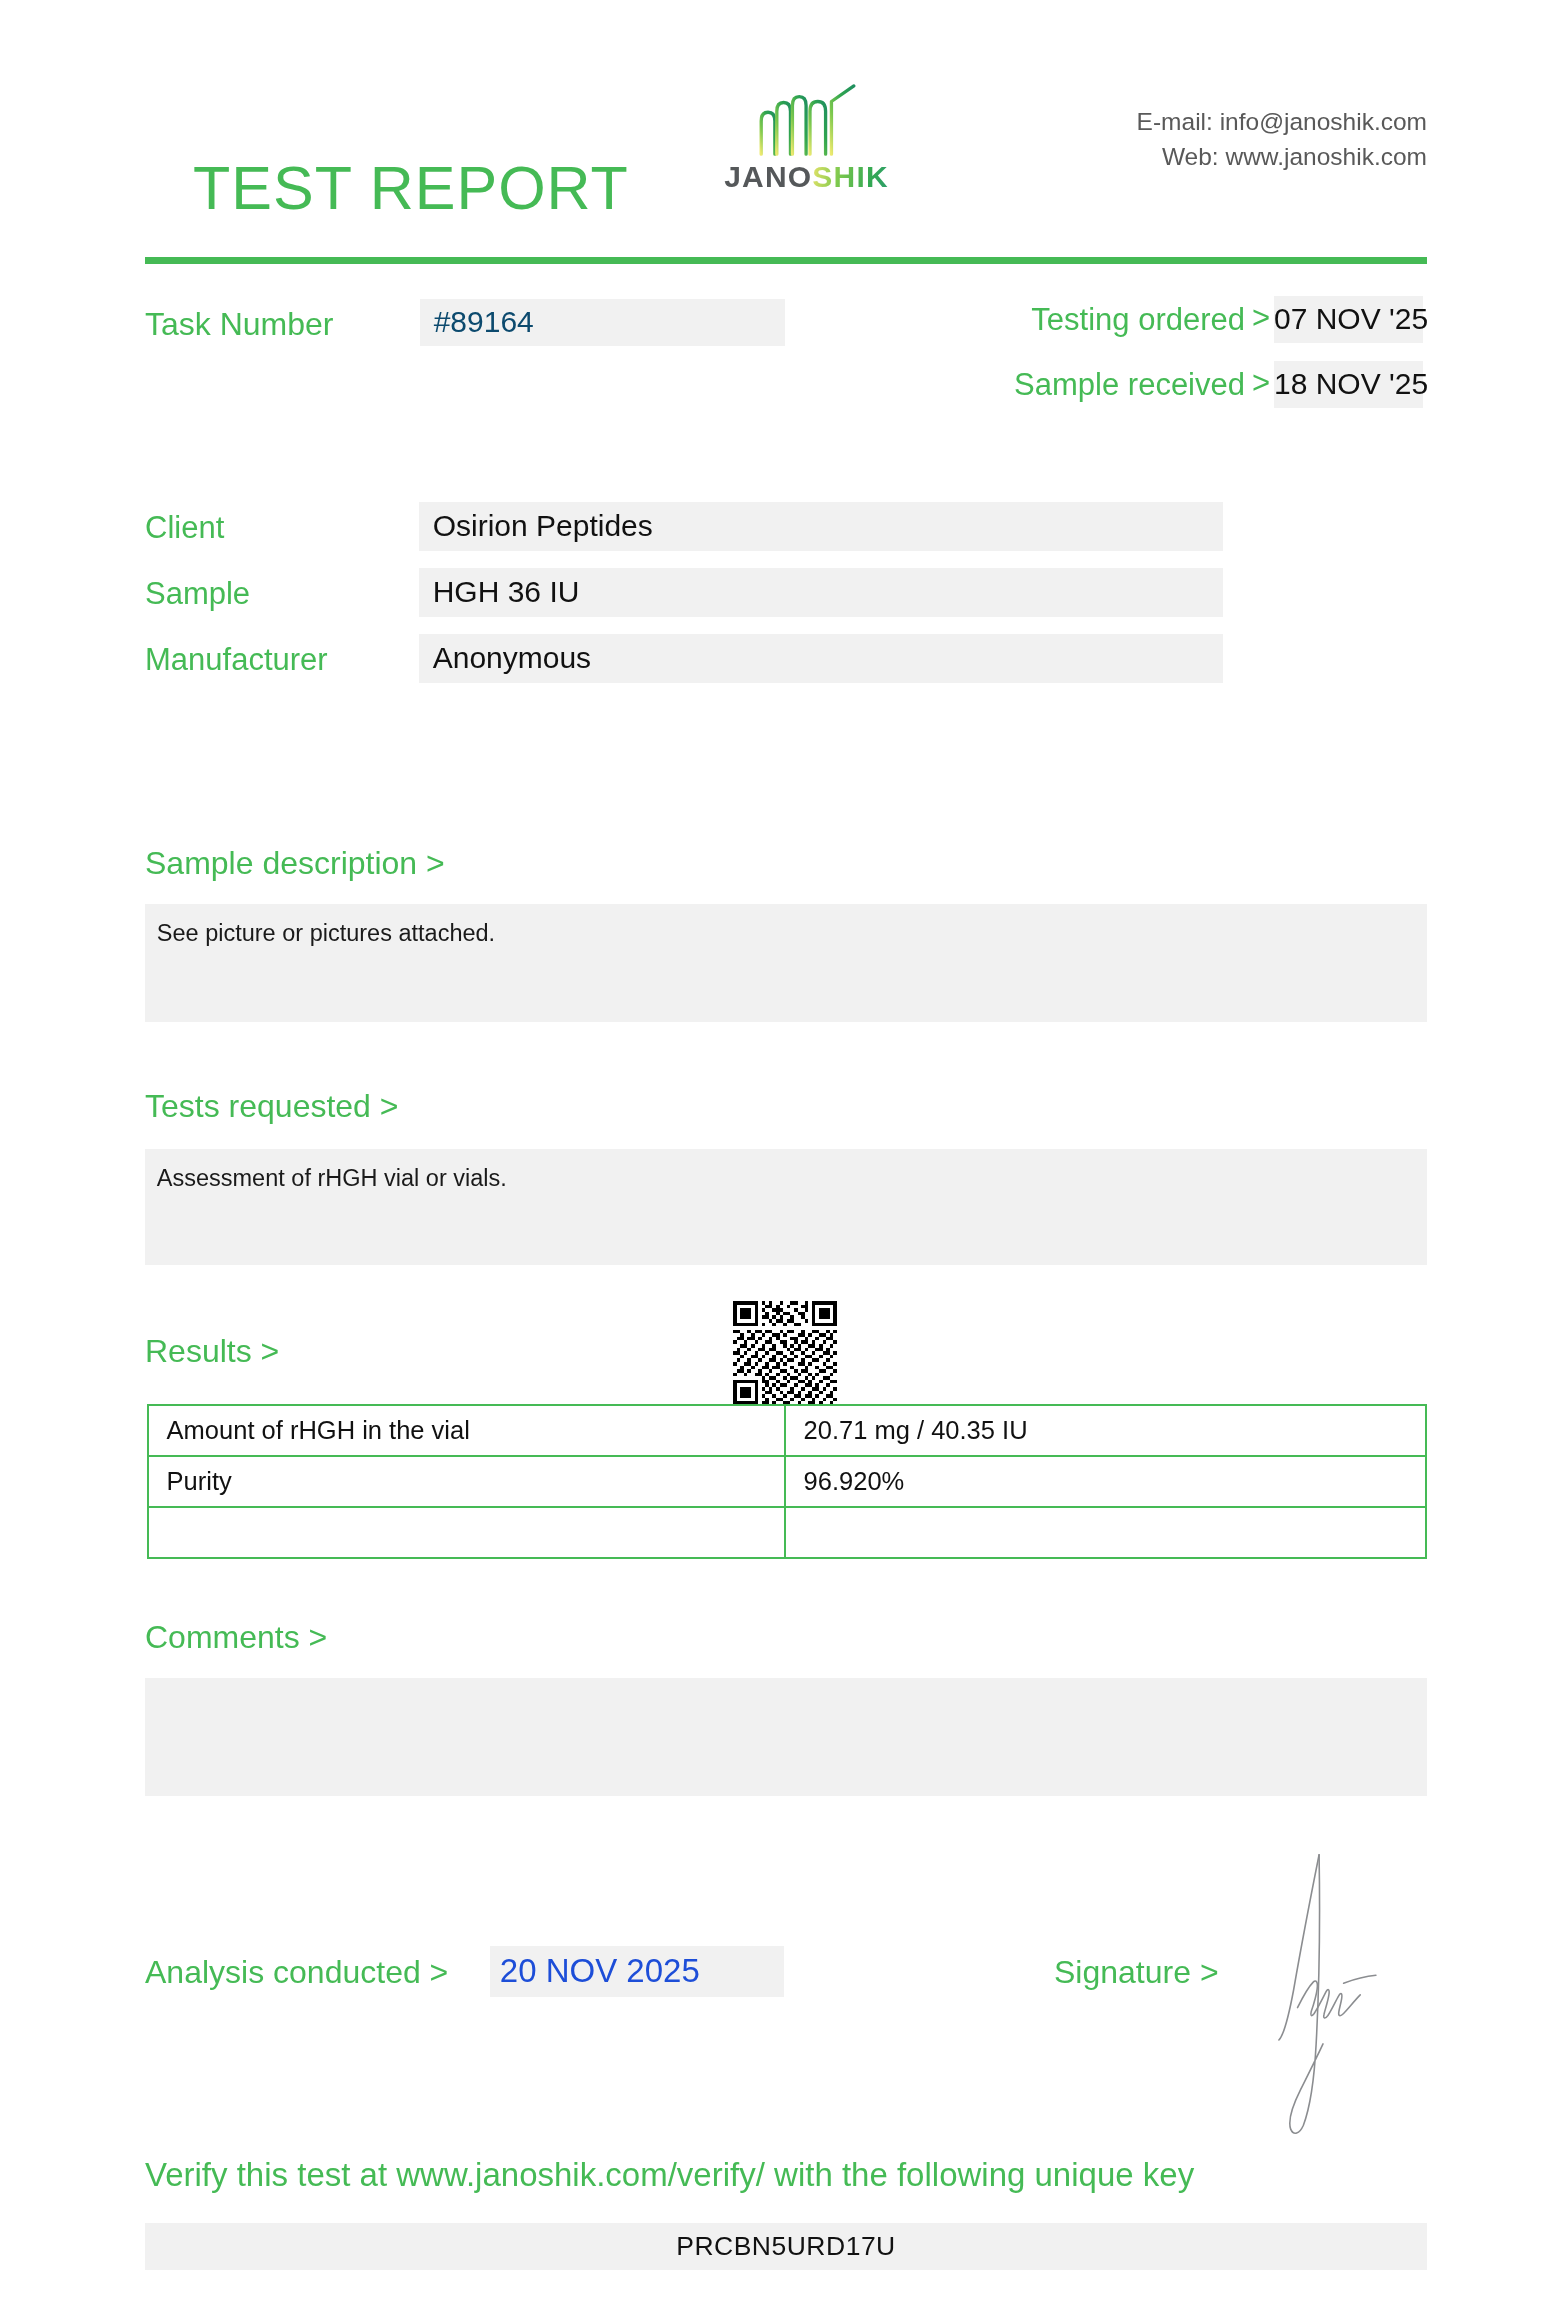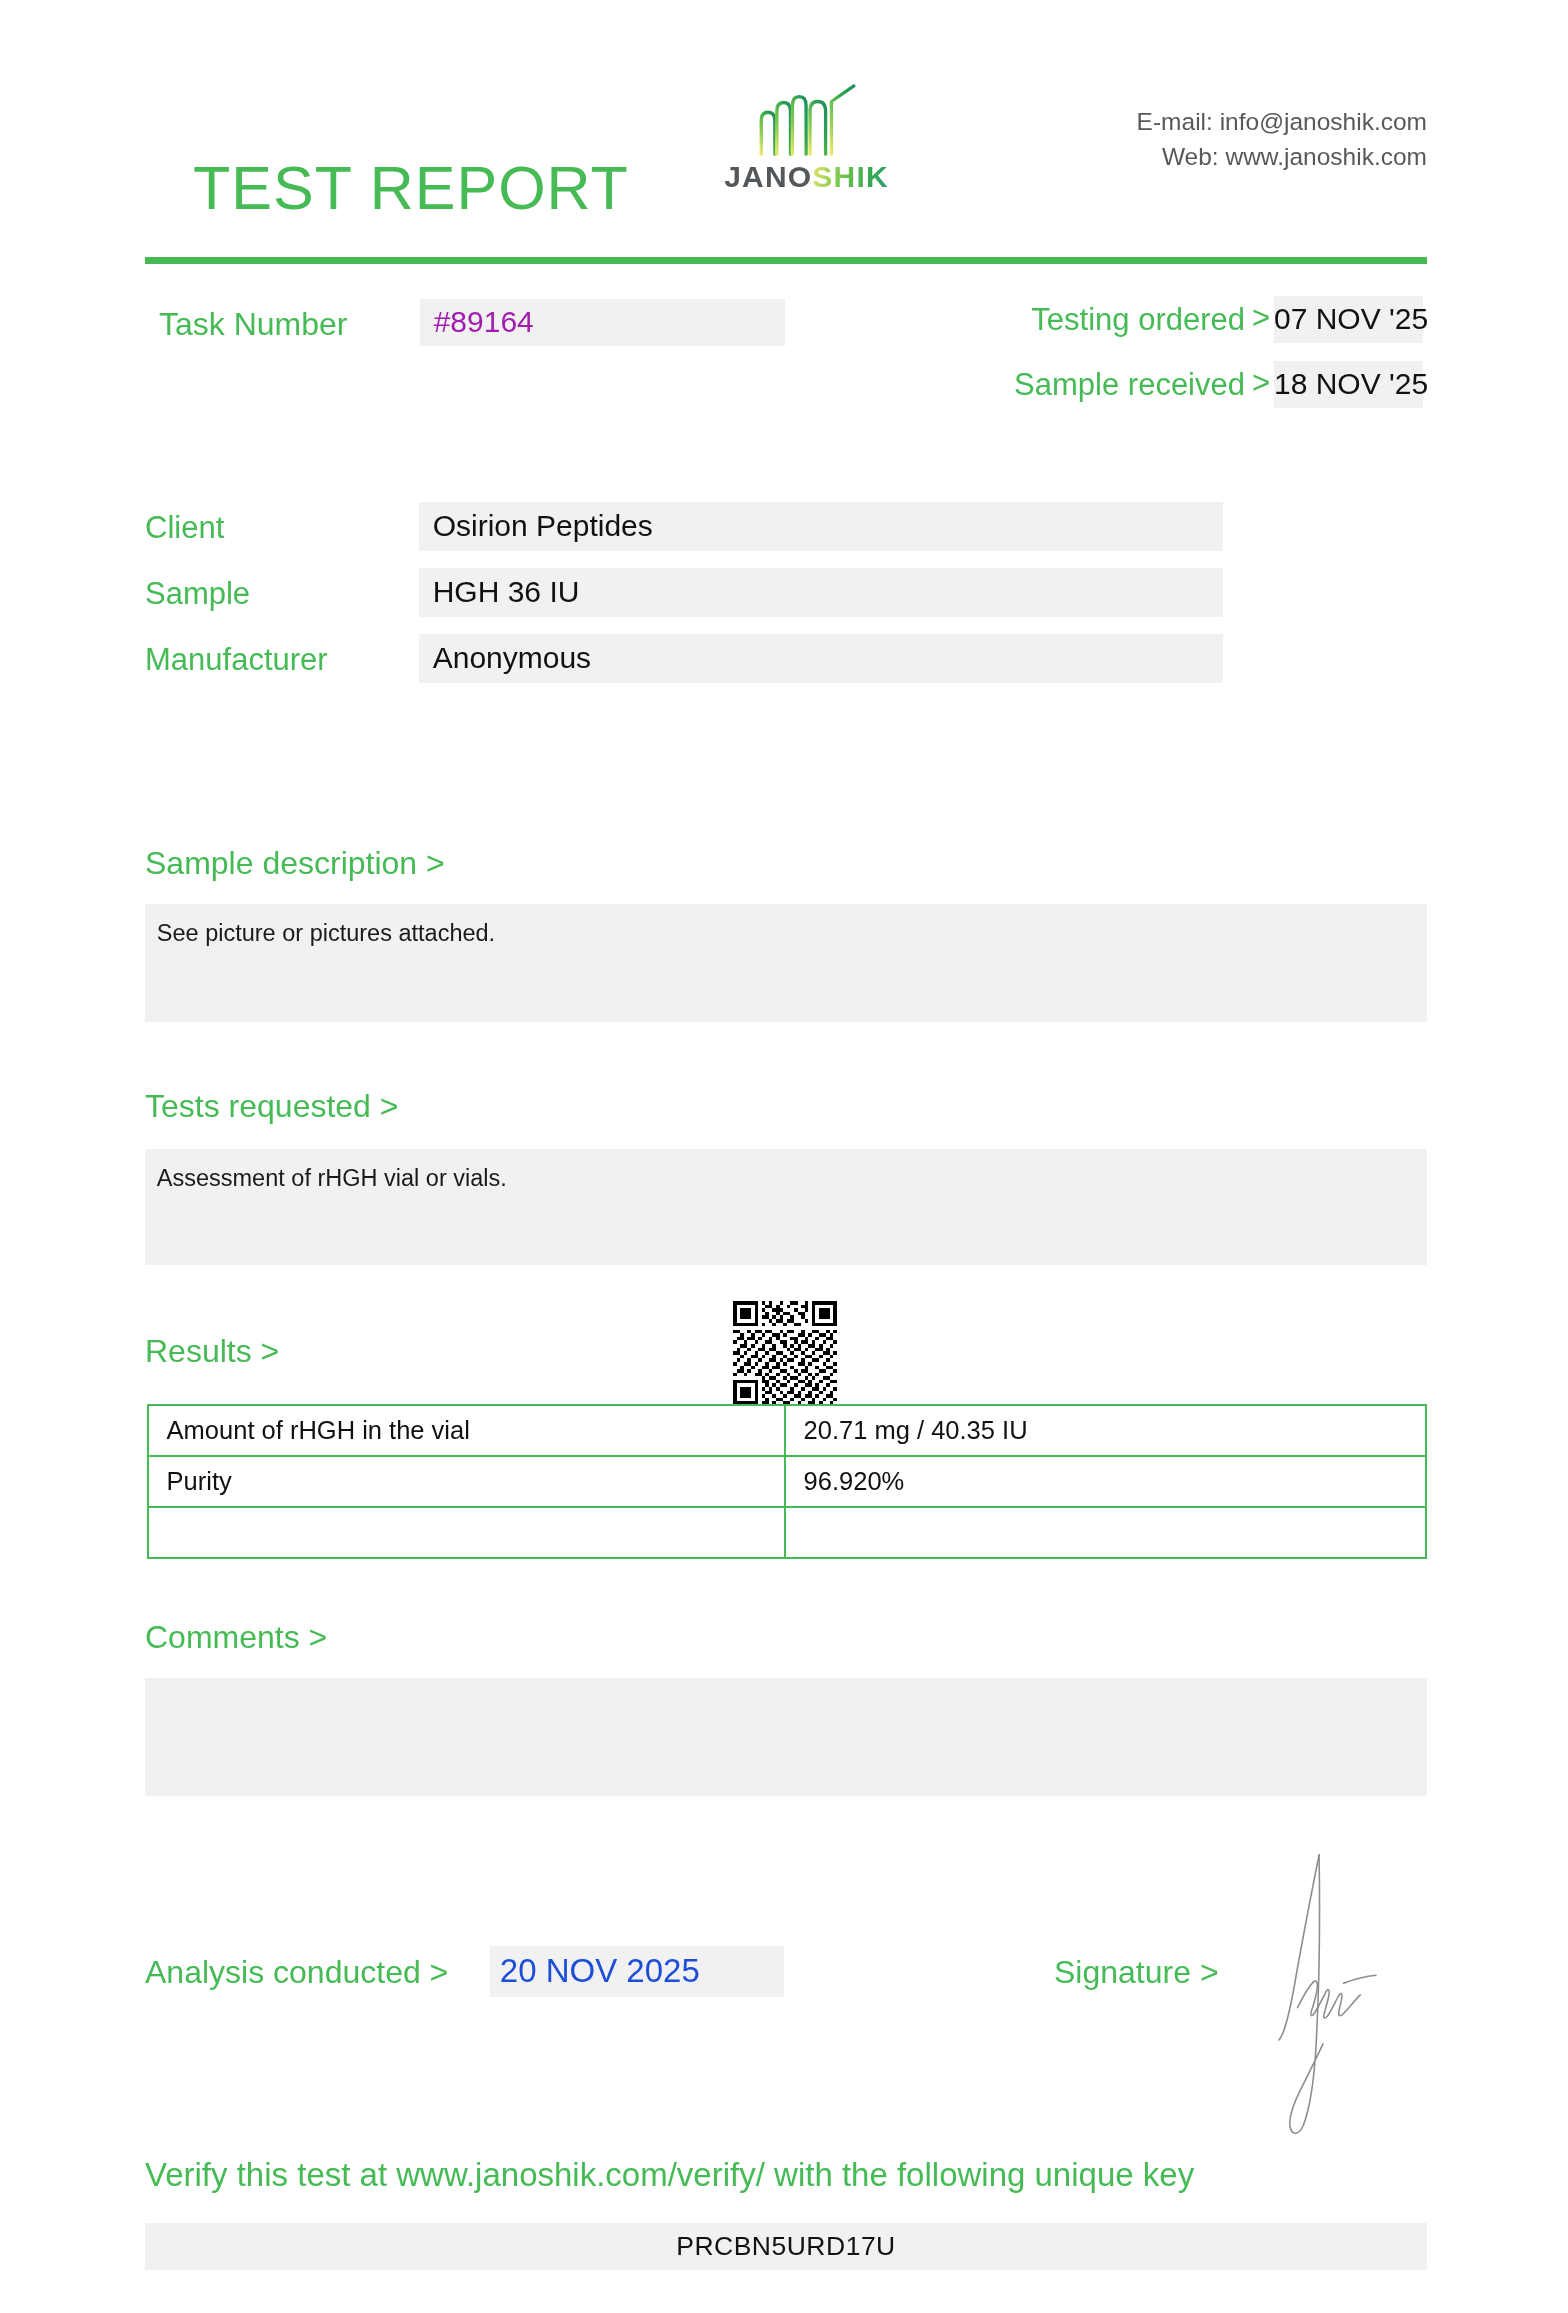--- a/index.html
+++ b/index.html
@@ -79,33 +79,33 @@
   .divider {
     position: absolute;
     left: 145px; top: 257px;
     width: 1282px; height: 6.9px;
     background: #45ba55;
   }
 
   
   .task-label {
     position: absolute;
-    left: 159px; top: 306px;
+    left: 145px; top: 306px;
     font-size: 32px;
     color: #45ba55;
     white-space: nowrap;
     text-align: center;
   }
   .task-value {
     position: absolute;
     left: 420px; top: 299px;
     width: 365px; height: 47px;
     background: #f1f1f1;
     font-size: 30px;
-    color: #a21caf;
+    color: #0c4a6e;
     padding: 5.9px 0 0 13.7px;
     white-space: nowrap;
   }
   .date-row {
     position: absolute;
     right: 145px;
     height: 43px;
   }
   .date-row.r1 { top: 300px; }
   .date-row.r2 { top: 365px; }

